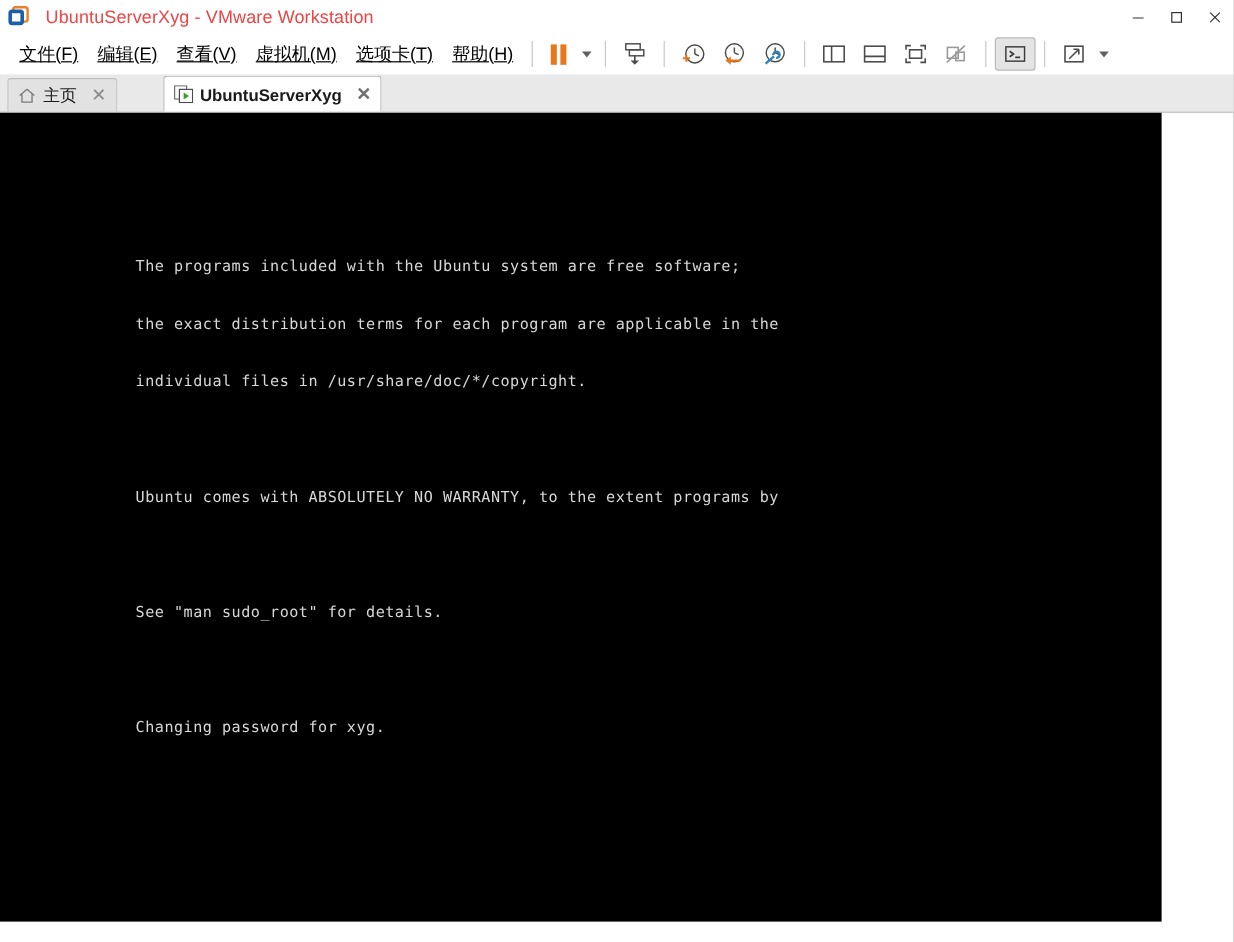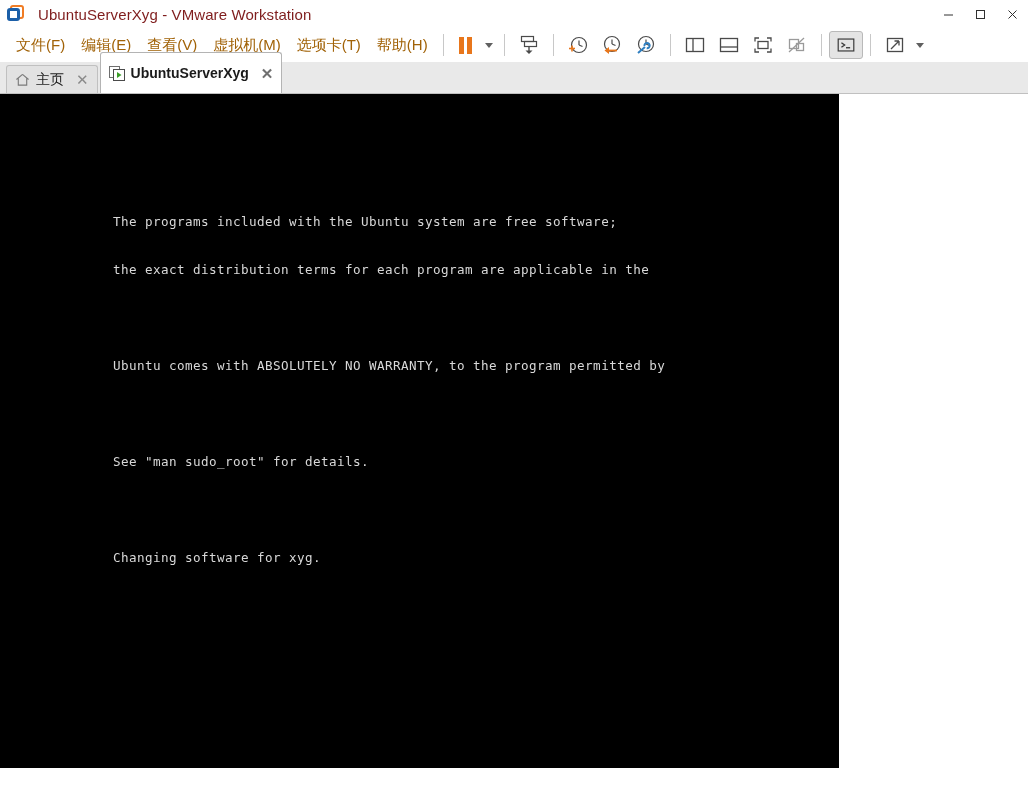--- a/index.html
+++ b/index.html
@@ -44,21 +44,21 @@
     left: 1px; top: 4px;
     width: 13px; height: 13px;
     border: 3px solid #1b5fa8;
     border-radius: 3px;
     box-sizing: border-box;
     background: #ffffff;
   }
   .title-text {
     margin-left: 12px;
     font-size: 15px;
-    color: #7f1d1d;
+    color: #ef4444;
     font-weight: normal;
     letter-spacing: 0.1px;
   }
   .win-controls {
     position: absolute;
     right: 0; top: 0;
     height: 28px;
     display: flex;
     align-items: center;
   }
@@ -76,23 +76,24 @@
   .menubar {
     height: 34px;
     background: #ffffff;
     display: flex;
     align-items: center;
     padding-left: 8px;
     user-select: none;
   }
   .menu-item {
     font-size: 15px;
-    color: #a16207;
+    color: #000000;
     padding: 3px 8px;
     white-space: nowrap;
+    text-decoration: underline;
   }
   .tb-sep {
     width: 1px;
     height: 22px;
     background: #c8c8c8;
     margin: 0 7px;
     flex: 0 0 auto;
   }
   .tb-btn {
     width: 30px;
@@ -137,59 +138,60 @@
   
   .tabstrip {
     height: 32px;
     background: #e9e9e9;
     display: flex;
     align-items: flex-end;
     padding-left: 6px;
     border-bottom: 1px solid #c0c0c0;
     box-sizing: border-box;
     user-select: none;
+    gap: 36px;
   }
   .tab {
     height: 28px;
     display: flex;
     align-items: center;
     padding: 0 6px 0 8px;
     background: #e2e2e2;
     border: 1px solid #c0c0c0;
     border-bottom: none;
     border-top-left-radius: 3px;
     border-top-right-radius: 3px;
     box-sizing: border-box;
     margin-right: 2px;
     font-size: 14px;
     color: #1a1a1a;
     gap: 6px;
   }
   .tab.active {
     background: #ffffff;
     font-weight: bold;
-    height: 41px;
+    height: 30px;
     border-color: #b4b4b4;
   }
   .tab-label { white-space: nowrap; }
   .tab-close {
     color: #8a8a8a;
     font-size: 15px;
     line-height: 1;
     margin-left: 4px;
     padding: 0 2px;
   }
   .tab.active .tab-close { color: #707070; }
   .home-icon svg { display: block; }
   .vm-icon { position: relative; width: 16px; height: 15px; }
 
   
   .terminal {
     background: #000000;
-    width: 839px;
+    width: 968px;
     height: 674px;
     overflow: hidden;
     position: relative;
   }
   .term-inner {
     position: absolute;
     left: 113px;
     top: 88px;
     font-family: "DejaVu Sans Mono", "Liberation Mono", monospace;
     font-size: 12.6px;
@@ -360,26 +362,27 @@
     </span>
     <span class="tab-label">UbuntuServerXyg</span>
     <span class="tab-close">✕</span>
   </div>
 </div>
 
 <div class="terminal">
   <div class="term-inner">
     <div class="term-line">The programs included with the Ubuntu system are free software;</div>
     <div class="term-line">the exact distribution terms for each program are applicable in the</div>
+    <div class="term-line">individual files in /usr/share/doc/*/copyright.</div>
     <div class="term-line"></div>
-    <div class="term-line">Ubuntu comes with ABSOLUTELY NO WARRANTY, to the program permitted by</div>
+    <div class="term-line">Ubuntu comes with ABSOLUTELY NO WARRANTY, to the extent programs by</div>
     <div class="term-line"></div>
     <div class="term-line">See "man sudo_root" for details.</div>
     <div class="term-line"></div>
-    <div class="term-line">Changing software for xyg.</div>
+    <div class="term-line">Changing password for xyg.</div>
     
     
     
     
     
     
     
     
     
     

